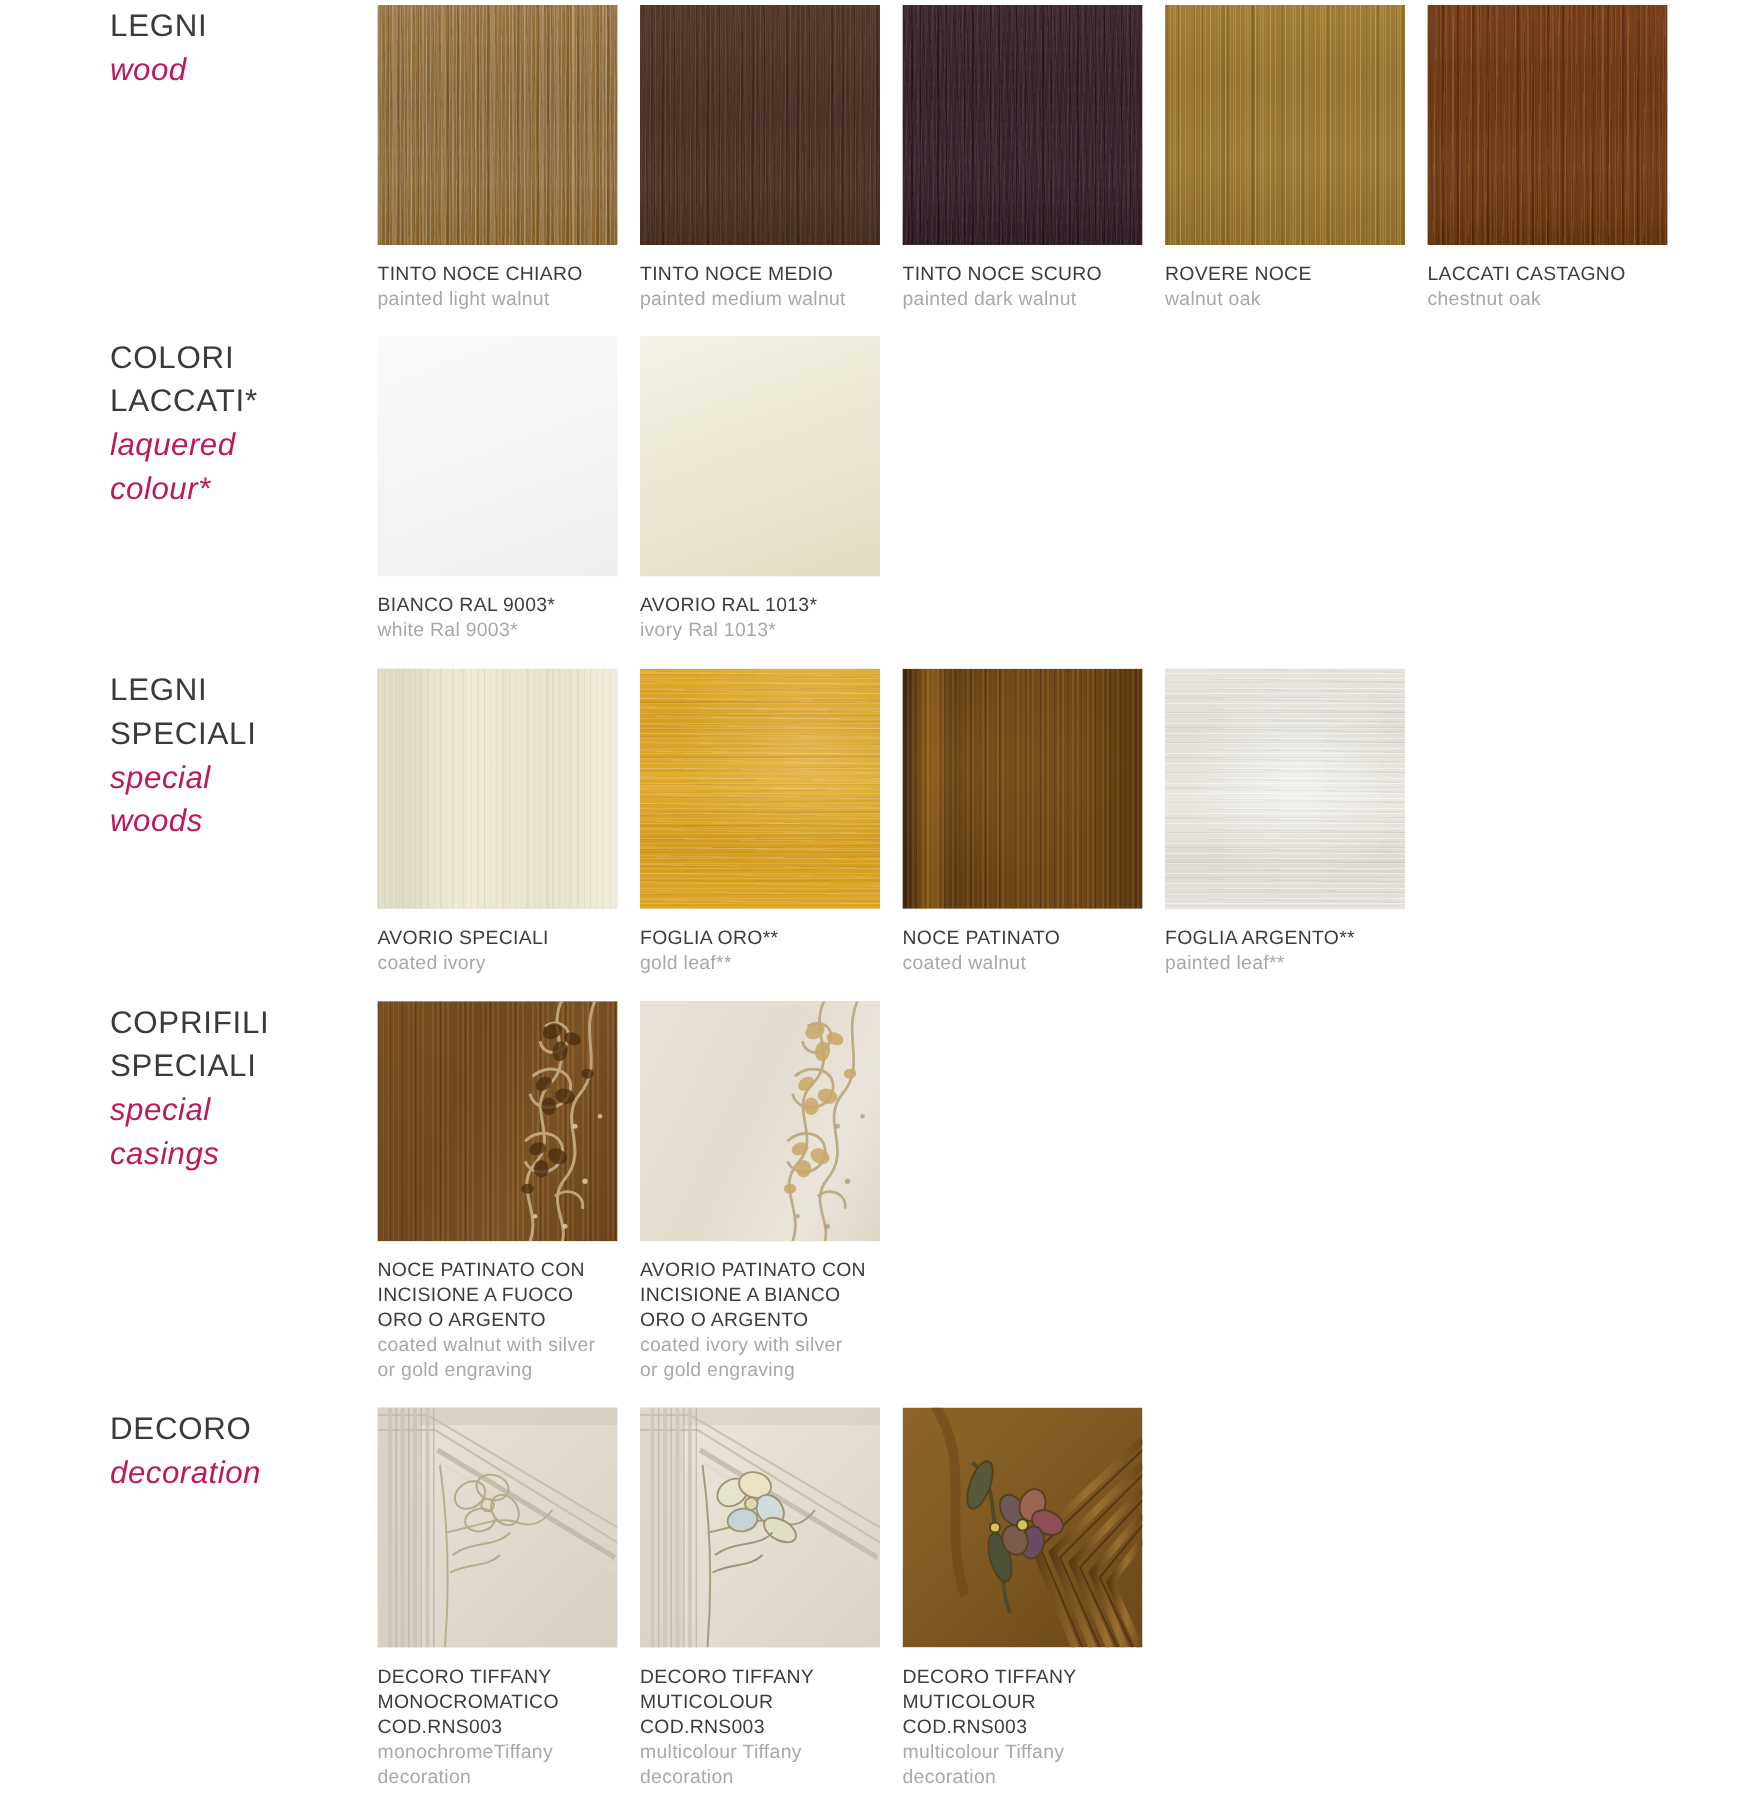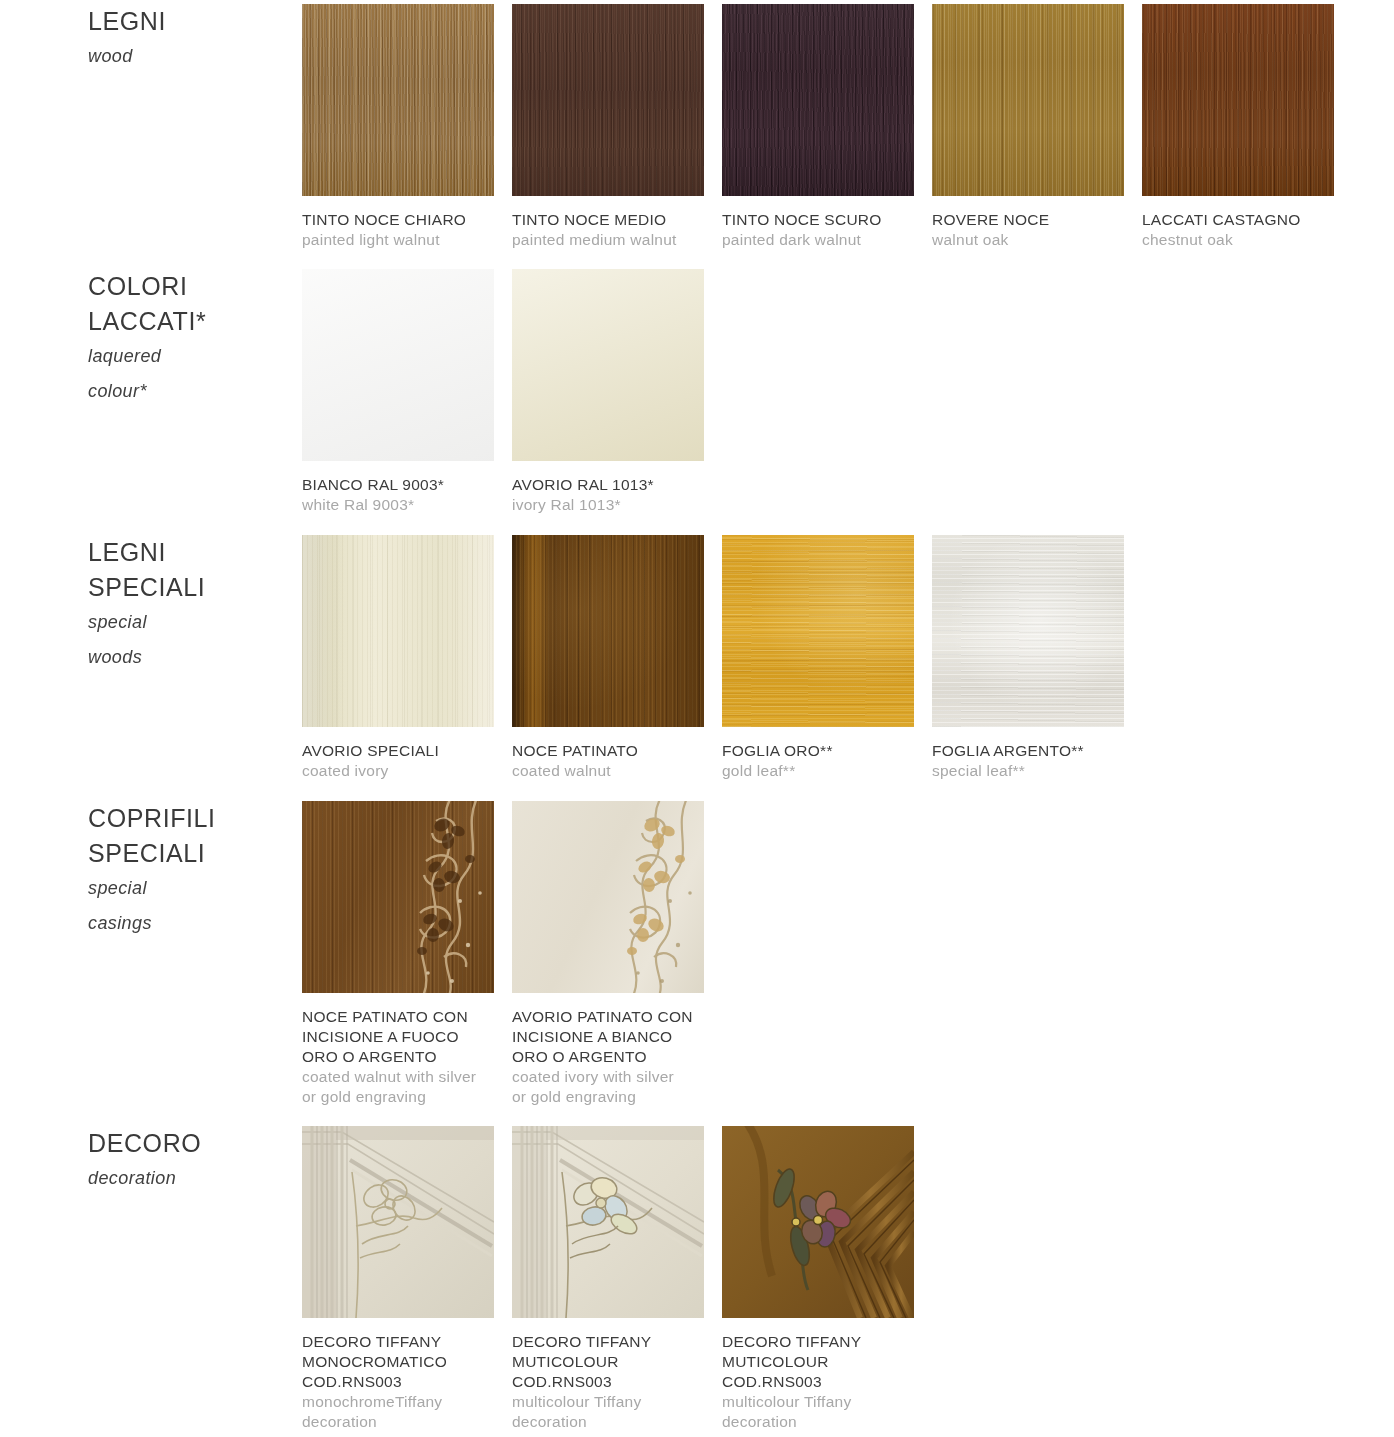--- a/index.html
+++ b/index.html
@@ -38,26 +38,26 @@
   }
   .sec-title {
     font-size: 25px;
     line-height: 35px;
     font-weight: 400;
     letter-spacing: 0.6px;
     color: #3a3a3a;
     white-space: pre-line;
   }
   .sec-sub {
-    font-size: 18px;
+    font-size: 25px;
     line-height: 35px;
     font-style: italic;
     font-weight: 400;
     letter-spacing: 0.4px;
-    color: #404040;
+    color: #be185d;
     white-space: pre-line;
   }
 
   .swatch-track {
     position: absolute;
     left: 302px;
     top: 0;
     display: flex;
     gap: 0;
     align-items: center;
@@ -363,45 +363,45 @@
           <div class="tex w-avpat"></div>
         </div>
         <div class="cap">
           <div class="cap-it">AVORIO SPECIALI</div>
           <div class="cap-en">coated ivory</div>
         </div>
       </div>
 
       <div class="swatch-cell">
         <div class="swatch">
+          <div class="tex w-oro"></div>
+        </div>
+        <div class="cap">
+          <div class="cap-it">FOGLIA ORO**</div>
+          <div class="cap-en">gold leaf**</div>
+        </div>
+      </div>
+
+      <div class="swatch-cell">
+        <div class="swatch">
           <div class="tex w-nocepat"></div>
         </div>
         <div class="cap">
           <div class="cap-it">NOCE PATINATO</div>
           <div class="cap-en">coated walnut</div>
         </div>
       </div>
 
       <div class="swatch-cell">
         <div class="swatch">
-          <div class="tex w-oro"></div>
-        </div>
-        <div class="cap">
-          <div class="cap-it">FOGLIA ORO**</div>
-          <div class="cap-en">gold leaf**</div>
-        </div>
-      </div>
-
-      <div class="swatch-cell">
-        <div class="swatch">
           <div class="tex w-argento"></div>
         </div>
         <div class="cap">
           <div class="cap-it">FOGLIA ARGENTO**</div>
-          <div class="cap-en">special leaf**</div>
+          <div class="cap-en">painted leaf**</div>
         </div>
       </div>
 
     </div>
   </div>
 
   <div class="section" style="top:801px;">
     <div class="section-header">
       <div class="sec-title">COPRIFILI
 SPECIALI</div>

